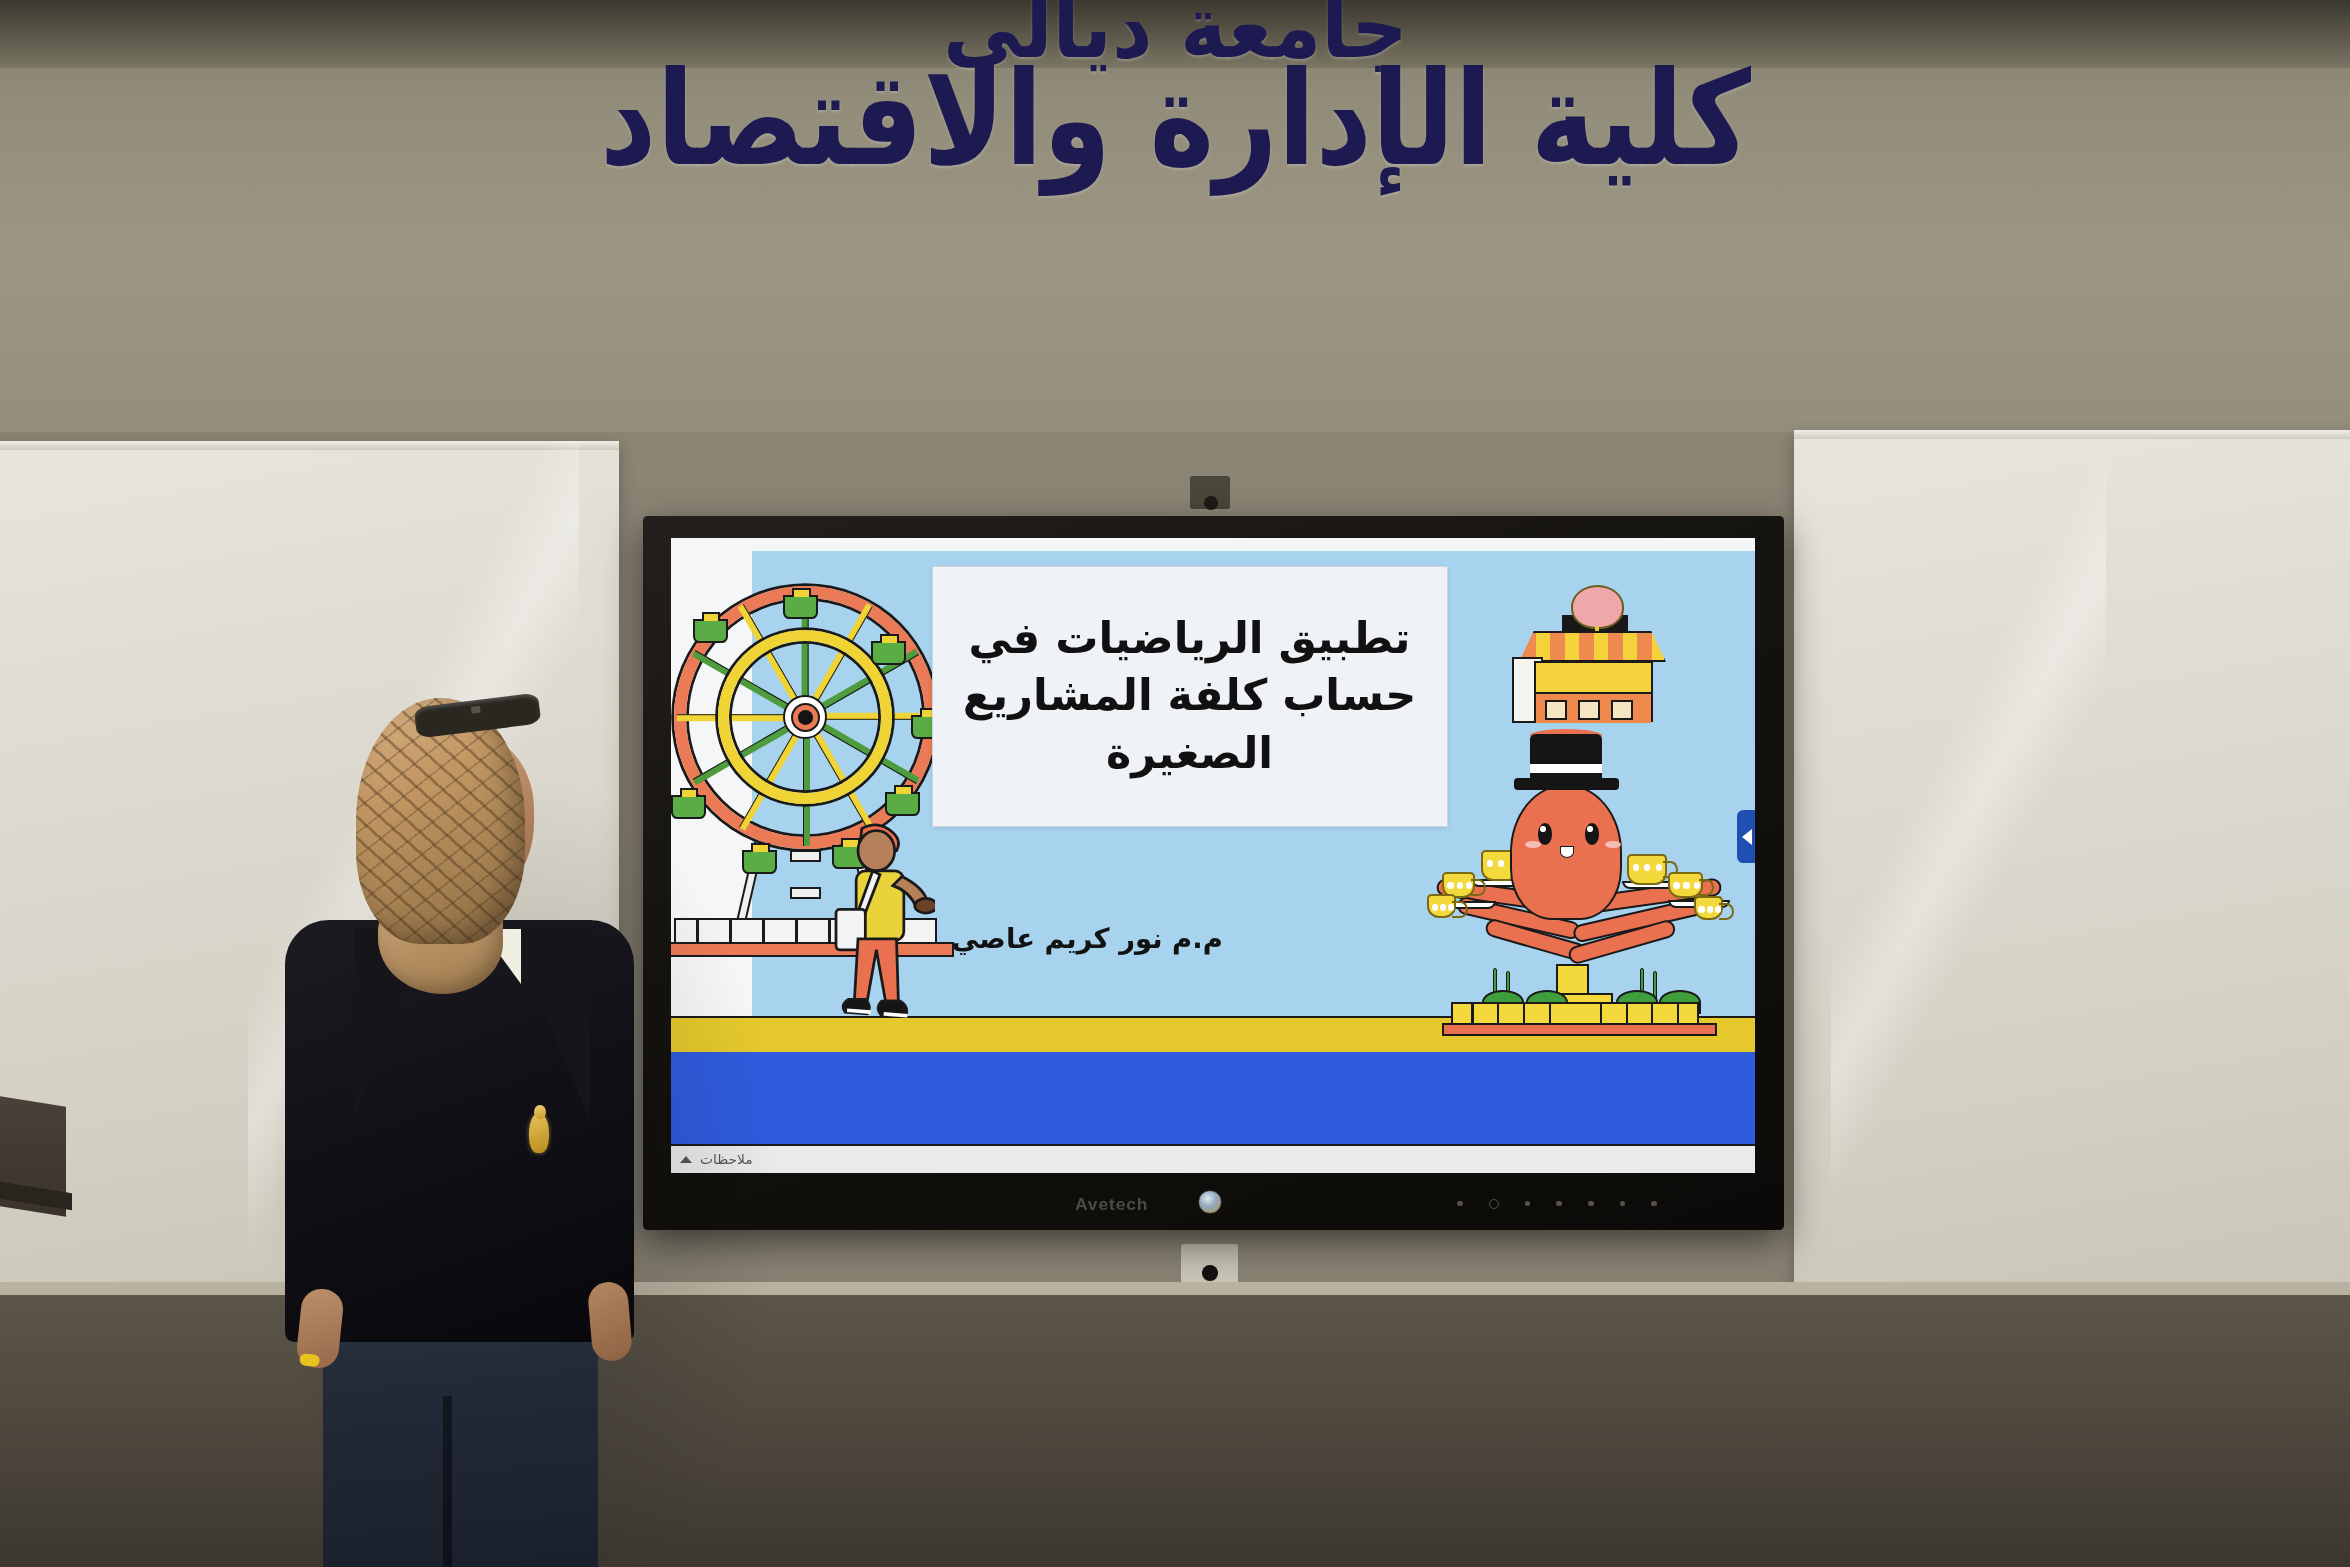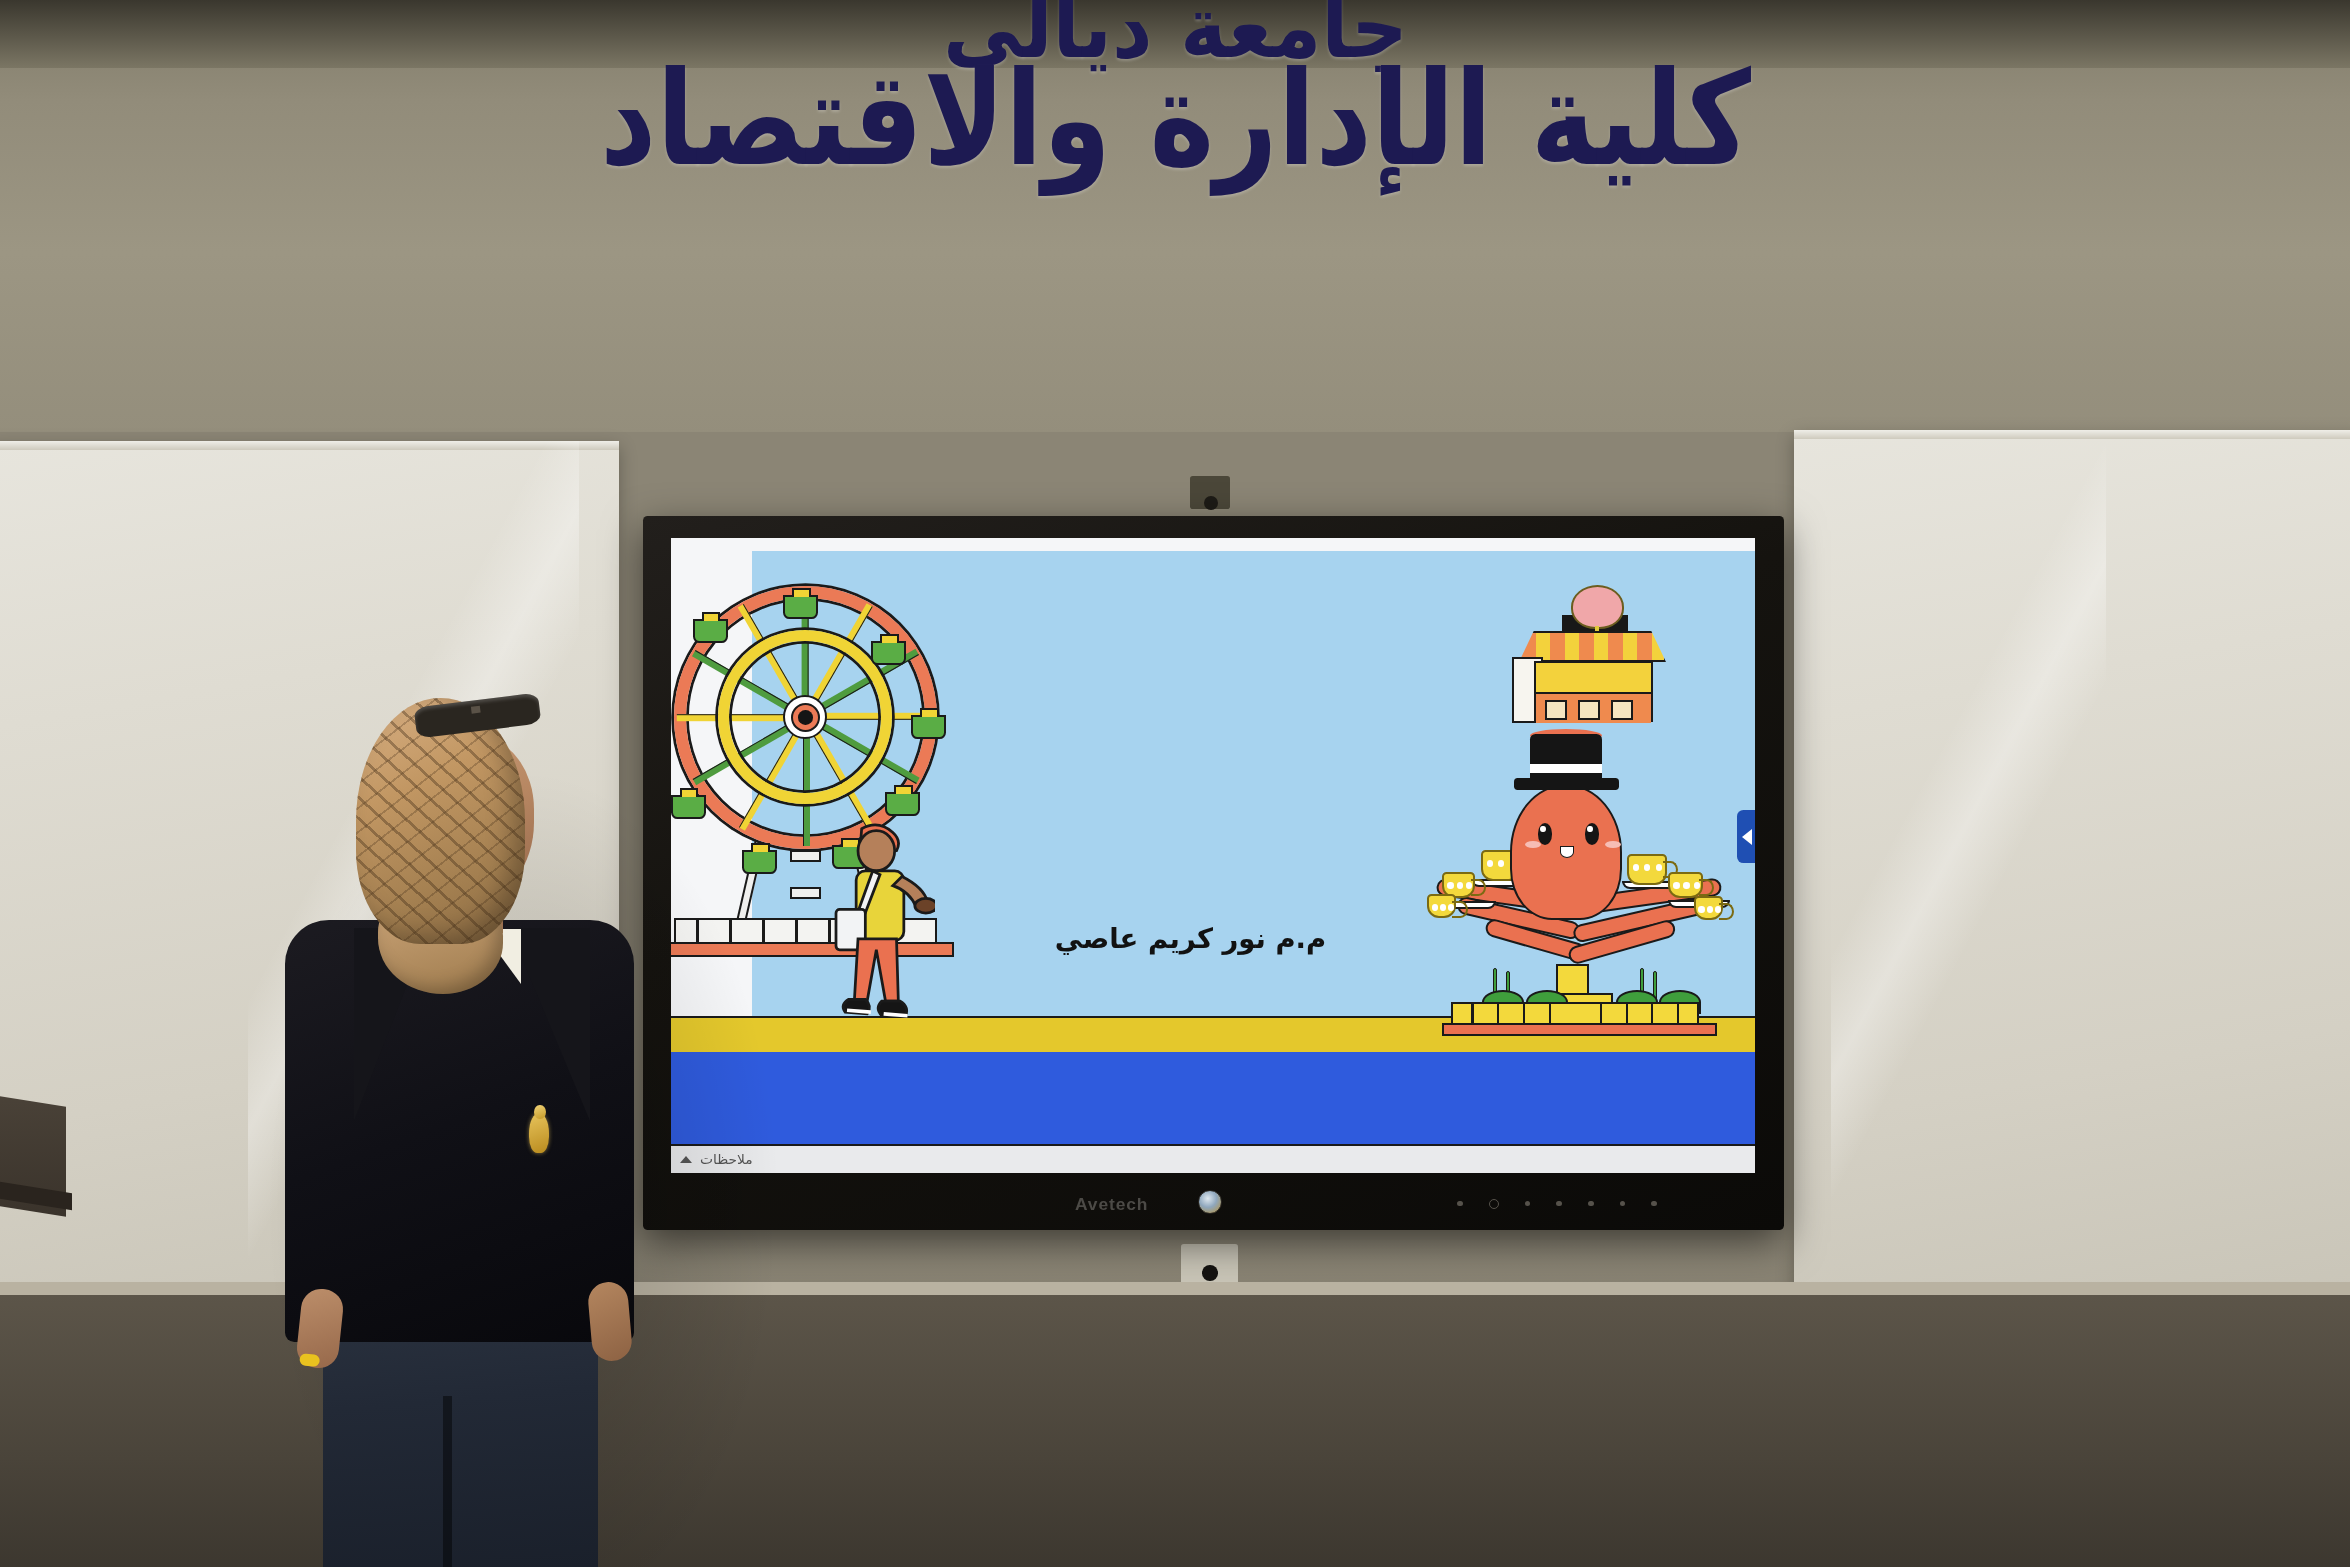--- a/index.html
+++ b/index.html
@@ -204,21 +204,21 @@
   }
   .titletext{
     direction:rtl;text-align:center;
     font-family:"DejaVu Sans",sans-serif;
     font-size:43px;font-weight:700;line-height:1.34;
     color:#111;
     padding:0 20px;
   }
   .author{
     position:absolute;left:281px;top:384px;width:478px;
-    direction:rtl;text-align:center;
+    direction:rtl;text-align:left;
     font-family:"DejaVu Sans",sans-serif;
     font-size:27.5px;font-weight:700;color:#121212;
   }
 
   
   .booth{position:absolute;left:843px;top:51px;width:158px;height:138px;}
   .booth-candy{
     position:absolute;left:57px;top:-3.7px;width:53px;height:44px;
     background:#f0a7a9;border:2.8px solid #6b5d1f;border-radius:50% 50% 46% 46%;
     box-sizing:border-box;
@@ -715,20 +715,23 @@
               <i style="left:70px"></i>
               <i style="left:96px"></i>
             <i style="left:147px"></i>
               <i style="left:173px"></i>
               <i style="left:198px"></i>
               <i style="left:224px"></i>
           </div>
           <div class="octo-deck"></div>
         </div>
 
+        <div class="titlecard">
+          <div class="titletext">تطبيق الرياضيات في حساب كلفة المشاريع الصغيرة</div>
+        </div>
         <div class="author">م.م نور كريم عاصي</div>
 
         <div class="navbtn">
           <div class="chev"></div>
         </div>
 
         <div class="notesbar">
           <div class="notes-label">ملاحظات</div>
           <div class="notes-chev"></div>
         </div>

